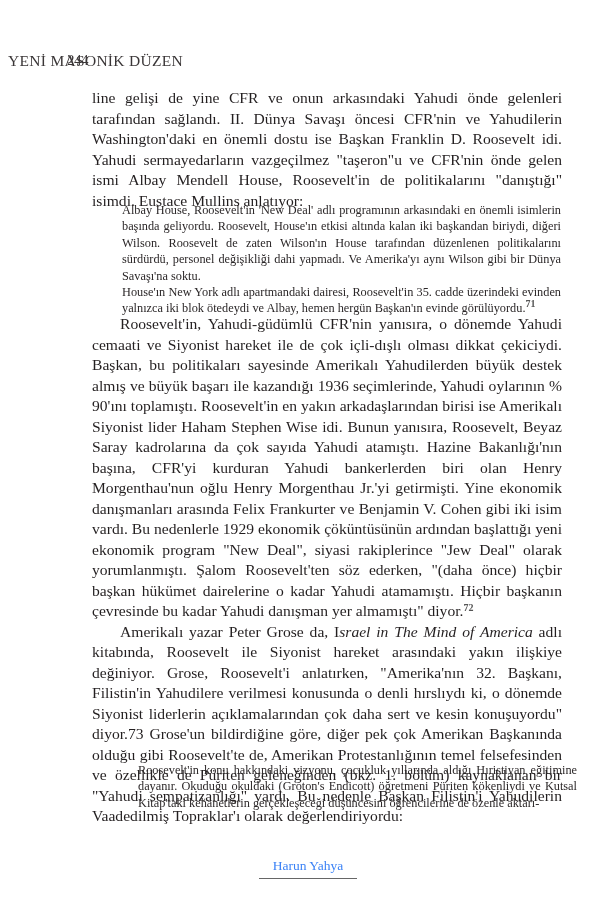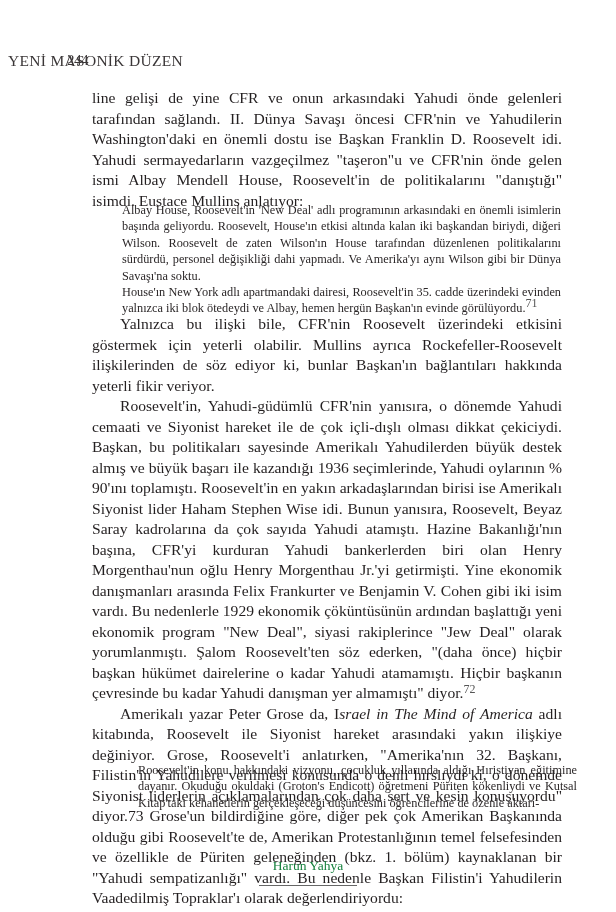--- a/index.html
+++ b/index.html
@@ -8,43 +8,42 @@
   .page-num { position: absolute; left: 67px; top: 52px; font-size: 15px; color: #3a3637; letter-spacing: -0.5px; }
   .running-head { position: absolute; left: 0; width: 616px; top: 52px; text-align: left;
                   font-size: 15.5px; color: #3a3637; letter-spacing: 0.3px; padding-left: 8px; box-sizing: border-box; }
   .body-block { position: absolute; left: 92px; width: 470px; font-size: 15.6px; line-height: 20.5px;
                 text-align: justify; color: #231f20; }
   .body-block p { margin: 0; }
   .indent { text-indent: 28px; }
   .quote { position: absolute; left: 108px; width: 439px; font-size: 12.3px; line-height: 16.4px;
            text-align: justify; color: #2b2728; }
   .quote p { margin: 0; }
-  sup { font-size: 12px; vertical-align: 5px; line-height: 0; color: #555; }
+  sup { font-size: 10px; vertical-align: 5px; line-height: 0; color: #555; font-weight: bold; }
   i { font-style: italic; margin-top: 8px; }
   .footer { position: absolute; top: 856px; left: 0; width: 616px; text-align: center; }
-  .footer span { display: inline-block; font-size: 13.5px; color: #15803d; padding: 0 14px 11px 14px;
+  .footer span { display: inline-block; font-size: 13.5px; color: #3b82f6; padding: 0 14px 4px 14px;
                  border-bottom: 1px solid #666; font-family: Liberation Serif, serif; }
 </style>
 </head>
 <body>
 
 <div class="page-num">244</div>
 <div class="running-head">YENİ MASONİK DÜZEN</div>
 
 <div class="body-block" style="top:88px;">
   <p>line gelişi de yine CFR ve onun arkasındaki Yahudi önde gelenleri tarafından sağlandı. II. Dünya Savaşı öncesi CFR'nin ve Yahudilerin Washington'daki en önemli dostu ise Başkan Franklin D. Roosevelt idi. Yahudi sermayedarların vazgeçilmez "taşeron"u ve CFR'nin önde gelen ismi Albay Mendell House, Roosevelt'in de politikalarını "danıştığı" isimdi. Eustace Mullins anlatıyor:</p>
 </div>
 
 <div class="quote" style="top:202px;margin-left:14px;">
   <p>Albay House, Roosevelt'in 'New Deal' adlı programının arkasındaki en önemli isimlerin başında geliyordu. Roosevelt, House'ın etkisi altında kalan iki başkandan biriydi, diğeri Wilson. Roosevelt de zaten Wilson'ın House tarafından düzenlenen politikalarını sürdürdü, personel değişikliği dahi yapmadı. Ve Amerika'yı aynı Wilson gibi bir Dünya Savaşı'na soktu.</p>
   <p><span>House'ın New York adlı apartmandaki dairesi, Roosevelt'in 35. cadde üzerindeki evinden yalnızca iki blok ötedeydi ve Albay, hemen hergün Başkan'ın evinde görülüyordu.</span><sup>71</sup></p>
 </div>
 
 <div class="body-block" style="top:314px;">
-  <p class="indent">Yalnızca bu ilişki bile, CFR'nin Roosevelt üzerindeki etkisini göstermek için yeterli olabilir. Mullins ayrıca Rockefeller-Roosevelt ilişkilerinden de söz ediyor ki, bunlar Başkan'ın bağlantıları hakkında yeterli fikir veriyor.</p>
   <p class="indent"><span>Roosevelt'in, Yahudi-güdümlü CFR'nin yanısıra, o dönemde Yahudi cemaati ve Siyonist hareket ile de çok içli-dışlı olması dikkat çekiciydi. Başkan, bu politikaları sayesinde Amerikalı Yahudilerden büyük destek almış ve büyük başarı ile kazandığı 1936 seçimlerinde, Yahudi oylarının % 90'ını toplamıştı. Roosevelt'in en yakın arkadaşlarından birisi ise Amerikalı Siyonist lider Haham Stephen Wise idi. Bunun yanısıra, Roosevelt, Beyaz Saray kadrolarına da çok sayıda Yahudi atamıştı. Hazine Bakanlığı'nın başına, CFR'yi kurduran Yahudi bankerlerden biri olan Henry Morgenthau'nun oğlu Henry Morgenthau Jr.'yi getirmişti. Yine ekonomik danışmanları arasında Felix Frankurter ve Benjamin V. Cohen gibi iki isim vardı. Bu nedenlerle 1929 ekonomik çöküntüsünün ardından başlattığı yeni ekonomik program "New Deal", siyasi rakiplerince "Jew Deal" olarak yorumlanmıştı. Şalom Roosevelt'ten söz ederken, "(daha önce) hiçbir başkan hükümet dairelerine o kadar Yahudi atamamıştı. Hiçbir başkanın çevresinde bu kadar Yahudi danışman yer almamıştı" diyor.</span><sup>72</sup></p>
   <p class="indent"><span>Amerikalı yazar Peter Grose da, I</span><i>srael in The Mind of America</i><span> adlı kitabında, Roosevelt ile Siyonist hareket arasındaki yakın ilişkiye değiniyor. Grose, Roosevelt'i anlatırken, "Amerika'nın 32. Başkanı, Filistin'in Yahudilere verilmesi konusunda o denli hırslıydı ki, o dönemde Siyonist liderlerin açıklamalarından çok daha sert ve kesin konuşuyordu" diyor.73 Grose'un bildirdiğine göre, diğer pek çok Amerikan Başkanında olduğu gibi Roosevelt'te de, Amerikan Protestanlığının temel felsefesinden ve özellikle de Püriten geleneğinden (bkz. 1. bölüm) kaynaklanan bir "Yahudi sempatizanlığı" vardı. Bu nedenle Başkan Filistin'i Yahudilerin Vaadedilmiş Topraklar'ı olarak değerlendiriyordu:</span></p>
 </div>
 
 <div class="quote" style="top:762px;margin-left:30px;">
   <p>Roosevelt'in konu hakkındaki vizyonu, çocukluk yıllarında aldığı Hıristiyan eğitimine dayanır. Okuduğu okuldaki (Groton's Endicott) öğretmeni Püriten kökenliydi ve Kutsal Kitap'taki kehanetlerin gerçekleşeceği düşüncesini öğrencilerine de özenle aktarı-</p>
 </div>
 
 <div class="footer">
   <span>Harun Yahya</span>

